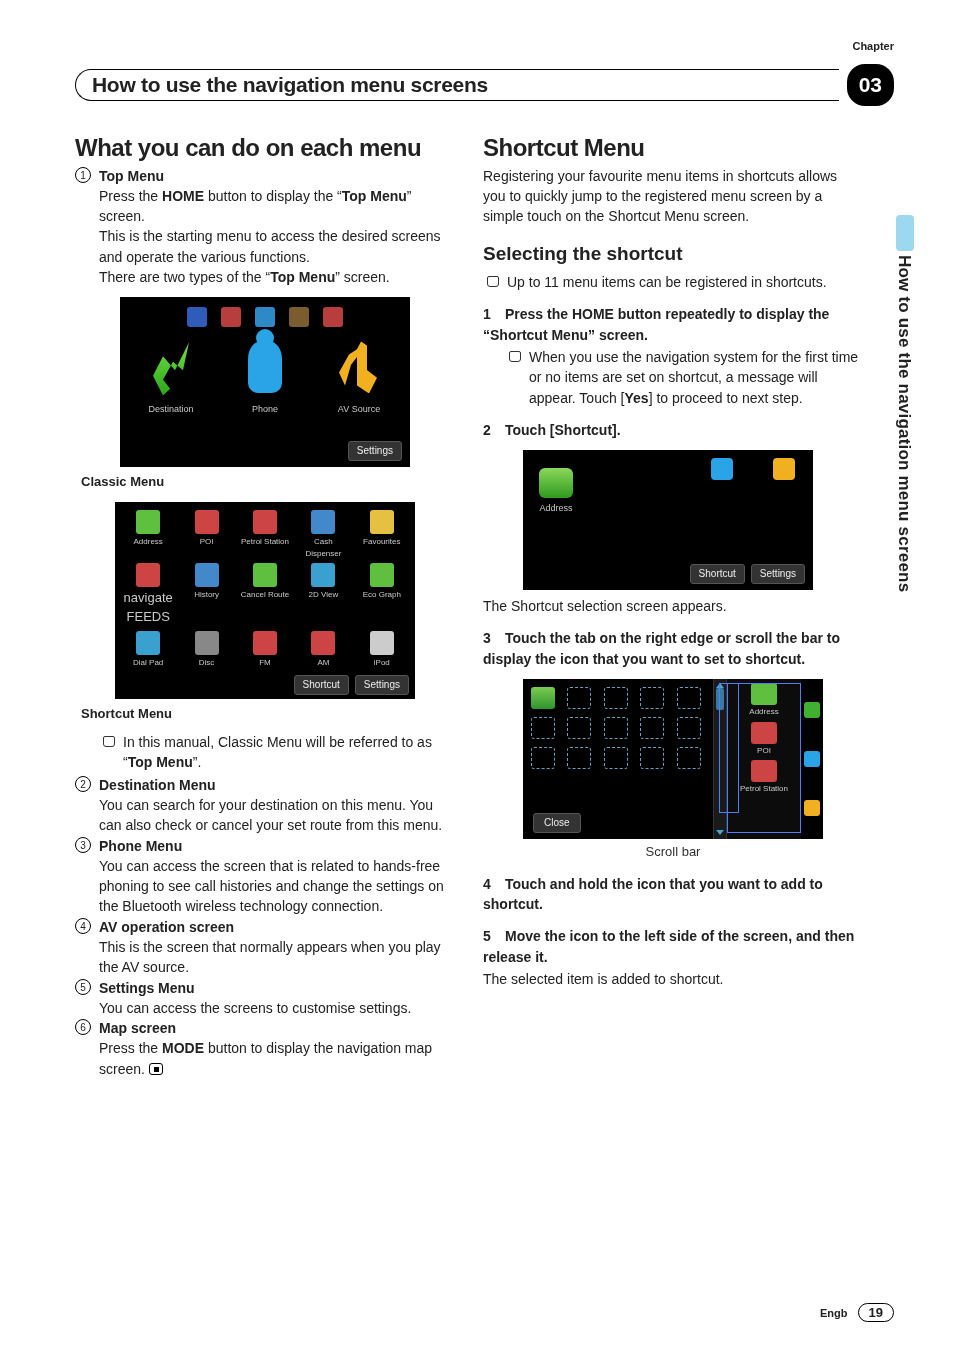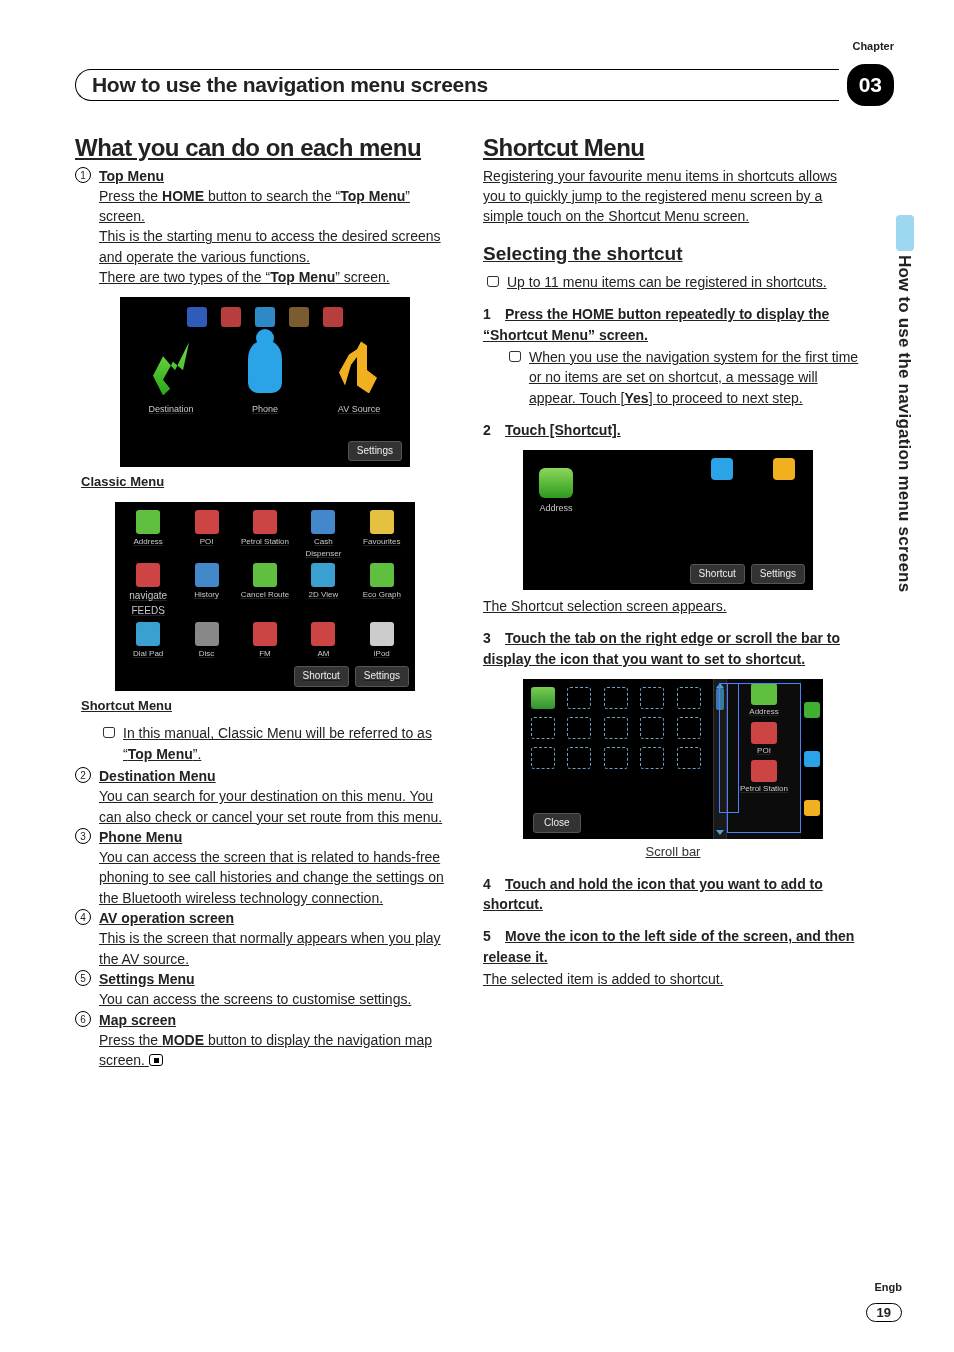--- a/index.html
+++ b/index.html
@@ -89,21 +89,20 @@
     letter-spacing: 0.2px;
   }
 
   .columns {
     display: flex;
     gap: 28px;
   }
   .col {
     width: 380px;
     line-height: 1.45;
-    text-decoration: underline;
   }
 
   h1.section {
     font-size: 24px;
     font-weight: 900;
     margin-bottom: 4px;
     letter-spacing: -0.5px;
     line-height: 1.15;
   }
   h2.subsection {
@@ -163,26 +162,25 @@
     content: "";
     position: absolute;
     left: 4px; top: 3px;
     width: 5px; height: 5px;
     background: #000;
   }
 
   .footer {
     position: absolute;
     bottom: 30px;
-    right: 52px;
+    right: 60px;
     display: flex;
-    align-items: flex-end;
+    align-items: center;
     gap: 10px;
     font-size: 11px;
-    flex-direction: column;
   }
   .page-oval {
     border: 1px solid #000;
     border-radius: 12px;
     padding: 1px 10px;
     font-weight: bold;
     font-size: 13px;
   }
 
   
@@ -274,21 +272,21 @@
 <div class="columns">
 
   <div class="col">
     <h1 class="section">What you can do on each menu</h1>
 
     <ul class="numlist">
       <li>
         <span class="circ">1</span>
         <span class="label">Top Menu</span>
         <p class="body">
-          <span>Press the </span><b>HOME</b><span> button to search the “</span><b>Top Menu</b><span>” screen.</span>
+          <span>Press the </span><b>HOME</b><span> button to display the “</span><b>Top Menu</b><span>” screen.</span>
         </p>
         <p class="body">This is the starting menu to access the desired screens and operate the various functions.</p>
         <p class="body">
           <span>There are two types of the “</span><b>Top Menu</b><span>” screen.</span>
         </p>
       </li>
     </ul>
 
     <div class="mock mock1">
       <div class="toprow">
@@ -339,21 +337,21 @@
           <div class="cell">
             <div class="ic" style="background: rgb(68, 136, 204);"></div>
             <div class="lbl" style="font-size: 8px;">Cash Dispenser</div>
           </div>
           <div class="cell">
             <div class="ic" style="background: rgb(230, 192, 64);"></div>
             <div class="lbl" style="font-size: 8px;">Favourites</div>
           </div>
           <div class="cell">
             <div class="ic" style="background: rgb(204, 68, 68);"></div>
-            <div class="lbl" style="font-size: 10px;">navigate FEEDS</div>
+            <div class="lbl" style="font-size: 13px;">navigate FEEDS</div>
           </div>
           <div class="cell">
             <div class="ic" style="background: rgb(68, 136, 204);"></div>
             <div class="lbl" style="font-size: 8px;">History</div>
           </div>
           <div class="cell">
             <div class="ic" style="background: rgb(95, 191, 63);"></div>
             <div class="lbl" style="font-size: 8px;">Cancel Route</div>
           </div>
           <div class="cell">

